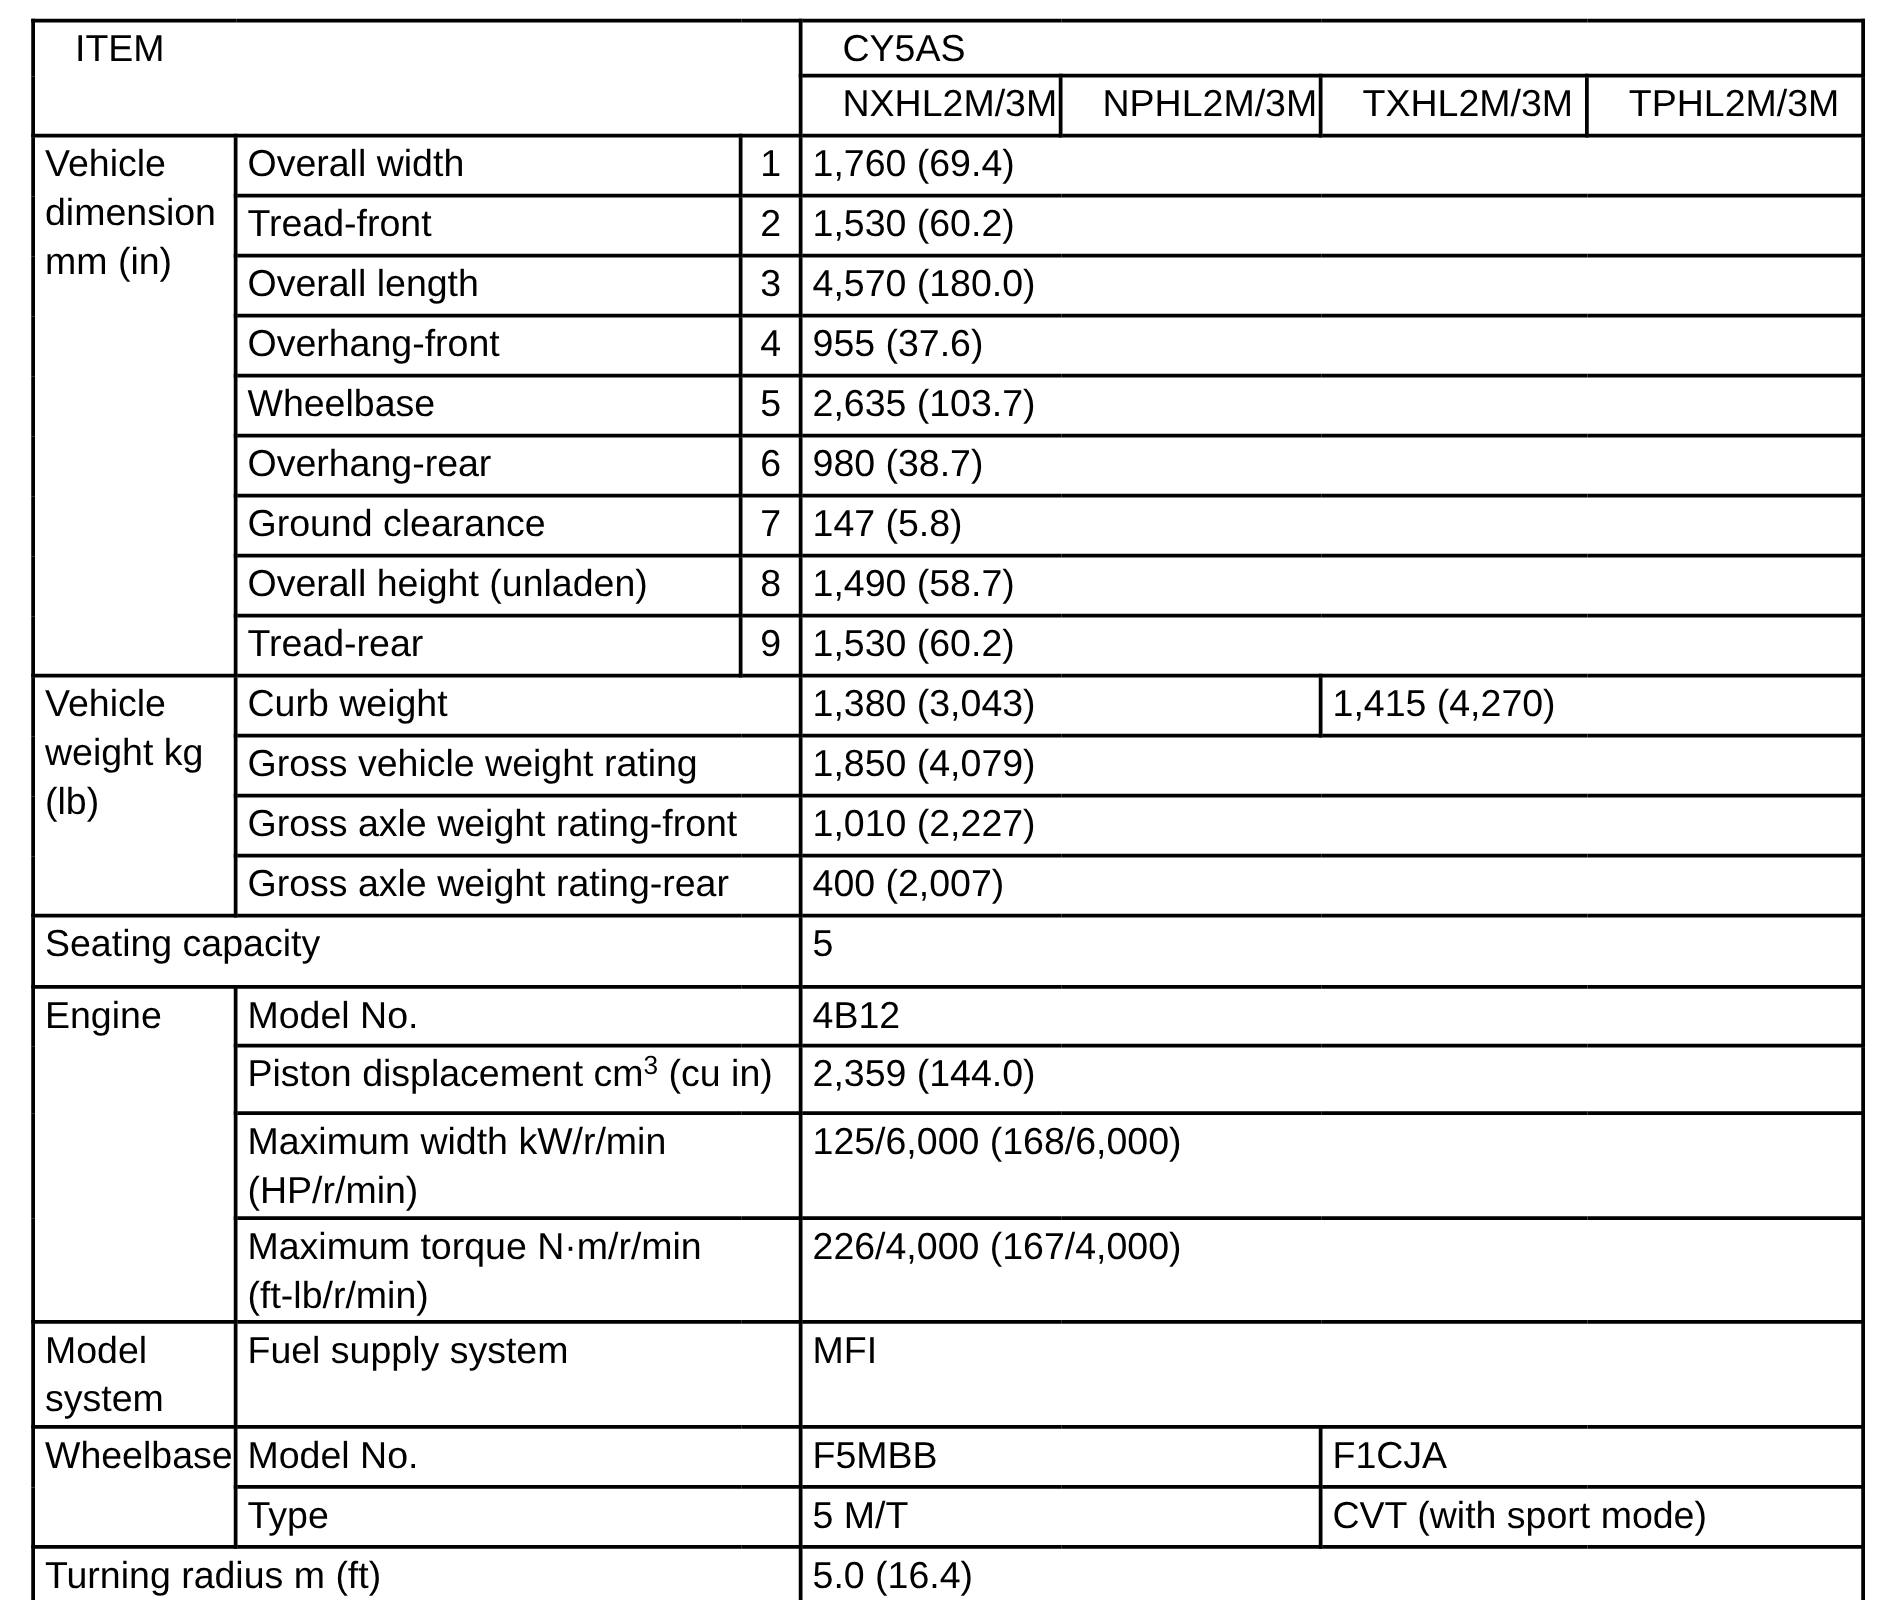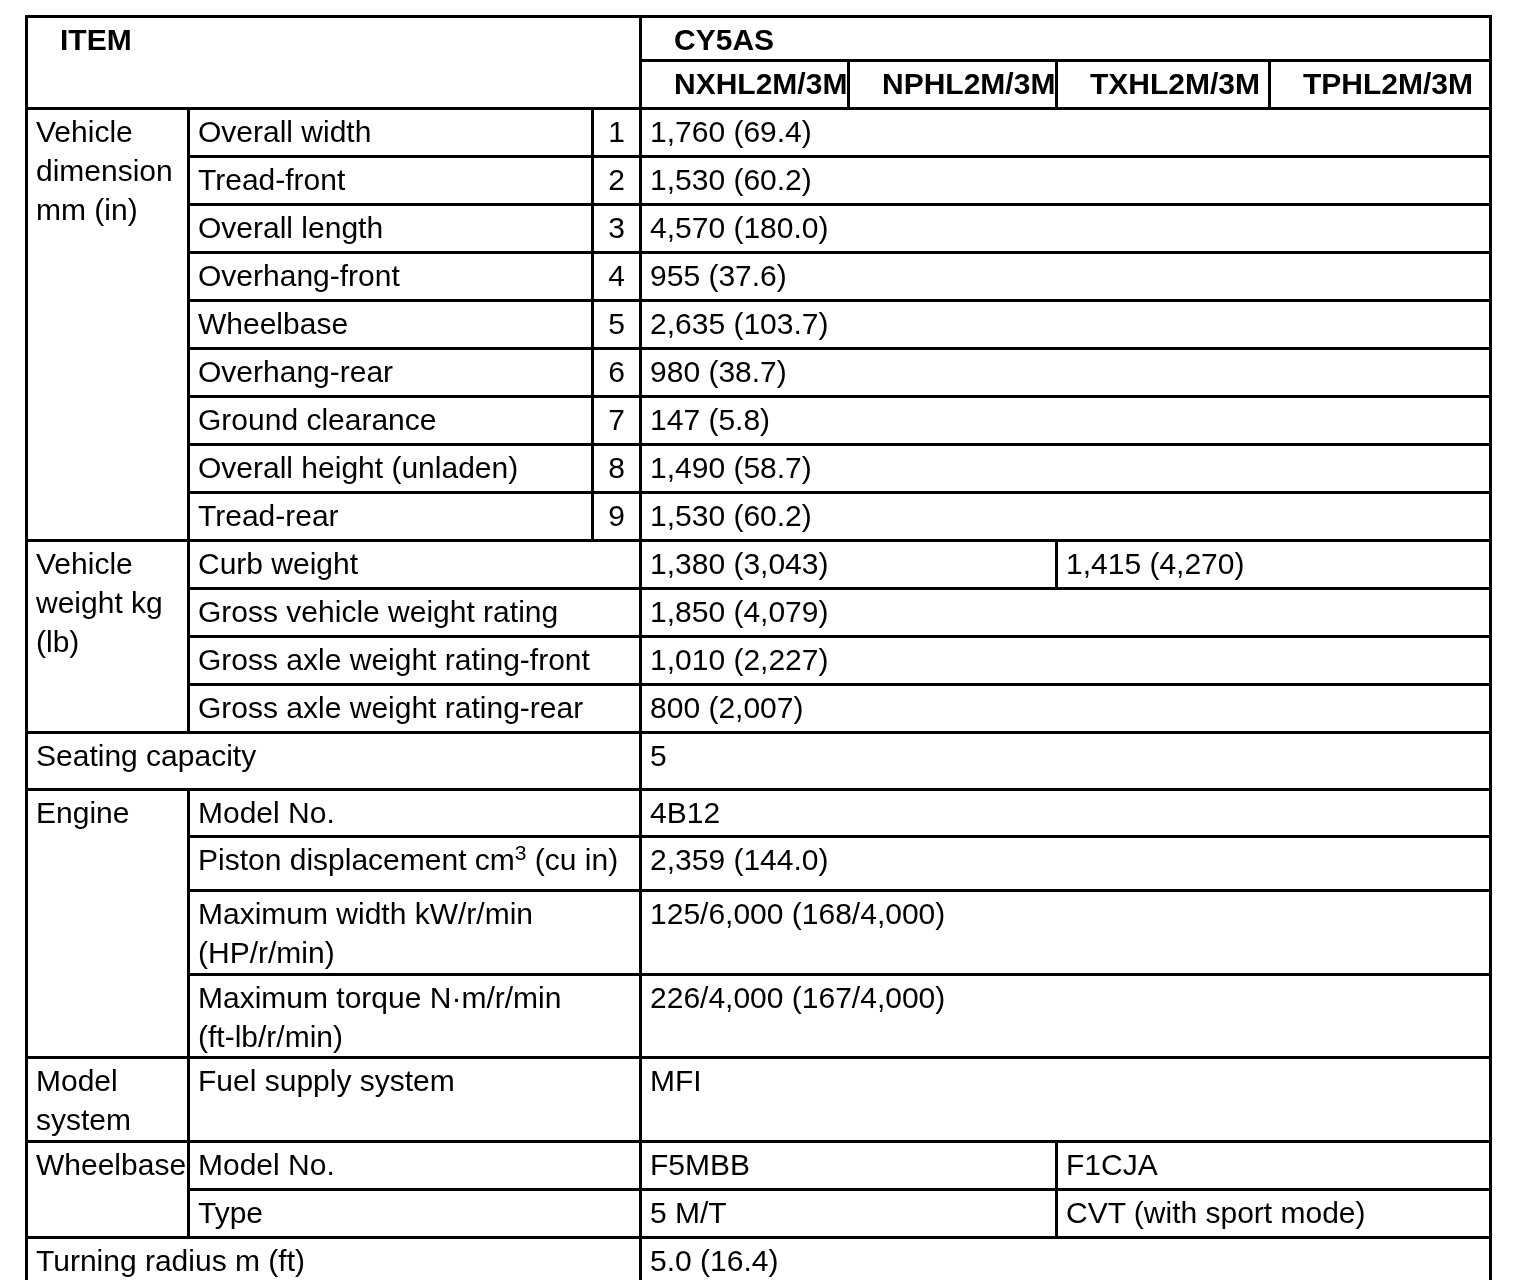--- a/index.html
+++ b/index.html
@@ -26,21 +26,21 @@
     border: 3px solid #000000;
     vertical-align: top;
     text-align: left;
     padding: 2px 8px 0 8px;
     font-size: 30px;
     line-height: 39px;
     overflow: hidden;
     background: #ffffff;
   }
   th {
-    font-weight: bold;
+    font-weight: normal;
     padding-left: 32px;
   }
   td.num {
     text-align: center;
     padding-left: 2px;
     padding-right: 2px;
   }
   .pre {
     white-space: pre-line;
   }
@@ -137,41 +137,41 @@
   <tr style="height:48px">
     <td colspan="2">Gross vehicle weight rating</td>
     <td colspan="4">1,850 (4,079)</td>
   </tr>
   <tr style="height:48px">
     <td colspan="2">Gross axle weight rating-front</td>
     <td colspan="4">1,010 (2,227)</td>
   </tr>
   <tr style="height:48px">
     <td colspan="2">Gross axle weight rating-rear</td>
-    <td colspan="4">800 (2,007)</td>
+    <td colspan="4">400 (2,007)</td>
   </tr>
 
   <tr style="height:57px">
     <td colspan="3">Seating capacity</td>
     <td colspan="4">5</td>
   </tr>
 
   <tr style="height:47px">
     <td rowspan="4">Engine</td>
     <td colspan="2">Model No.</td>
     <td colspan="4">4B12</td>
   </tr>
   <tr style="height:54px">
     <td colspan="2"><span>Piston displacement cm</span><span class="exp">3</span><span> (cu in)</span></td>
     <td colspan="4">2,359 (144.0)</td>
   </tr>
   <tr style="height:84px">
     <td colspan="2" class="pre">Maximum width kW/r/min
 (HP/r/min)</td>
-    <td colspan="4">125/6,000 (168/4,000)</td>
+    <td colspan="4">125/6,000 (168/6,000)</td>
   </tr>
   <tr style="height:81px">
     <td colspan="2" class="pre">Maximum torque N·m/r/min
 (ft-lb/r/min)</td>
     <td colspan="4">226/4,000 (167/4,000)</td>
   </tr>
 
   <tr style="height:84px">
     <td class="pre">Model
 system</td>

